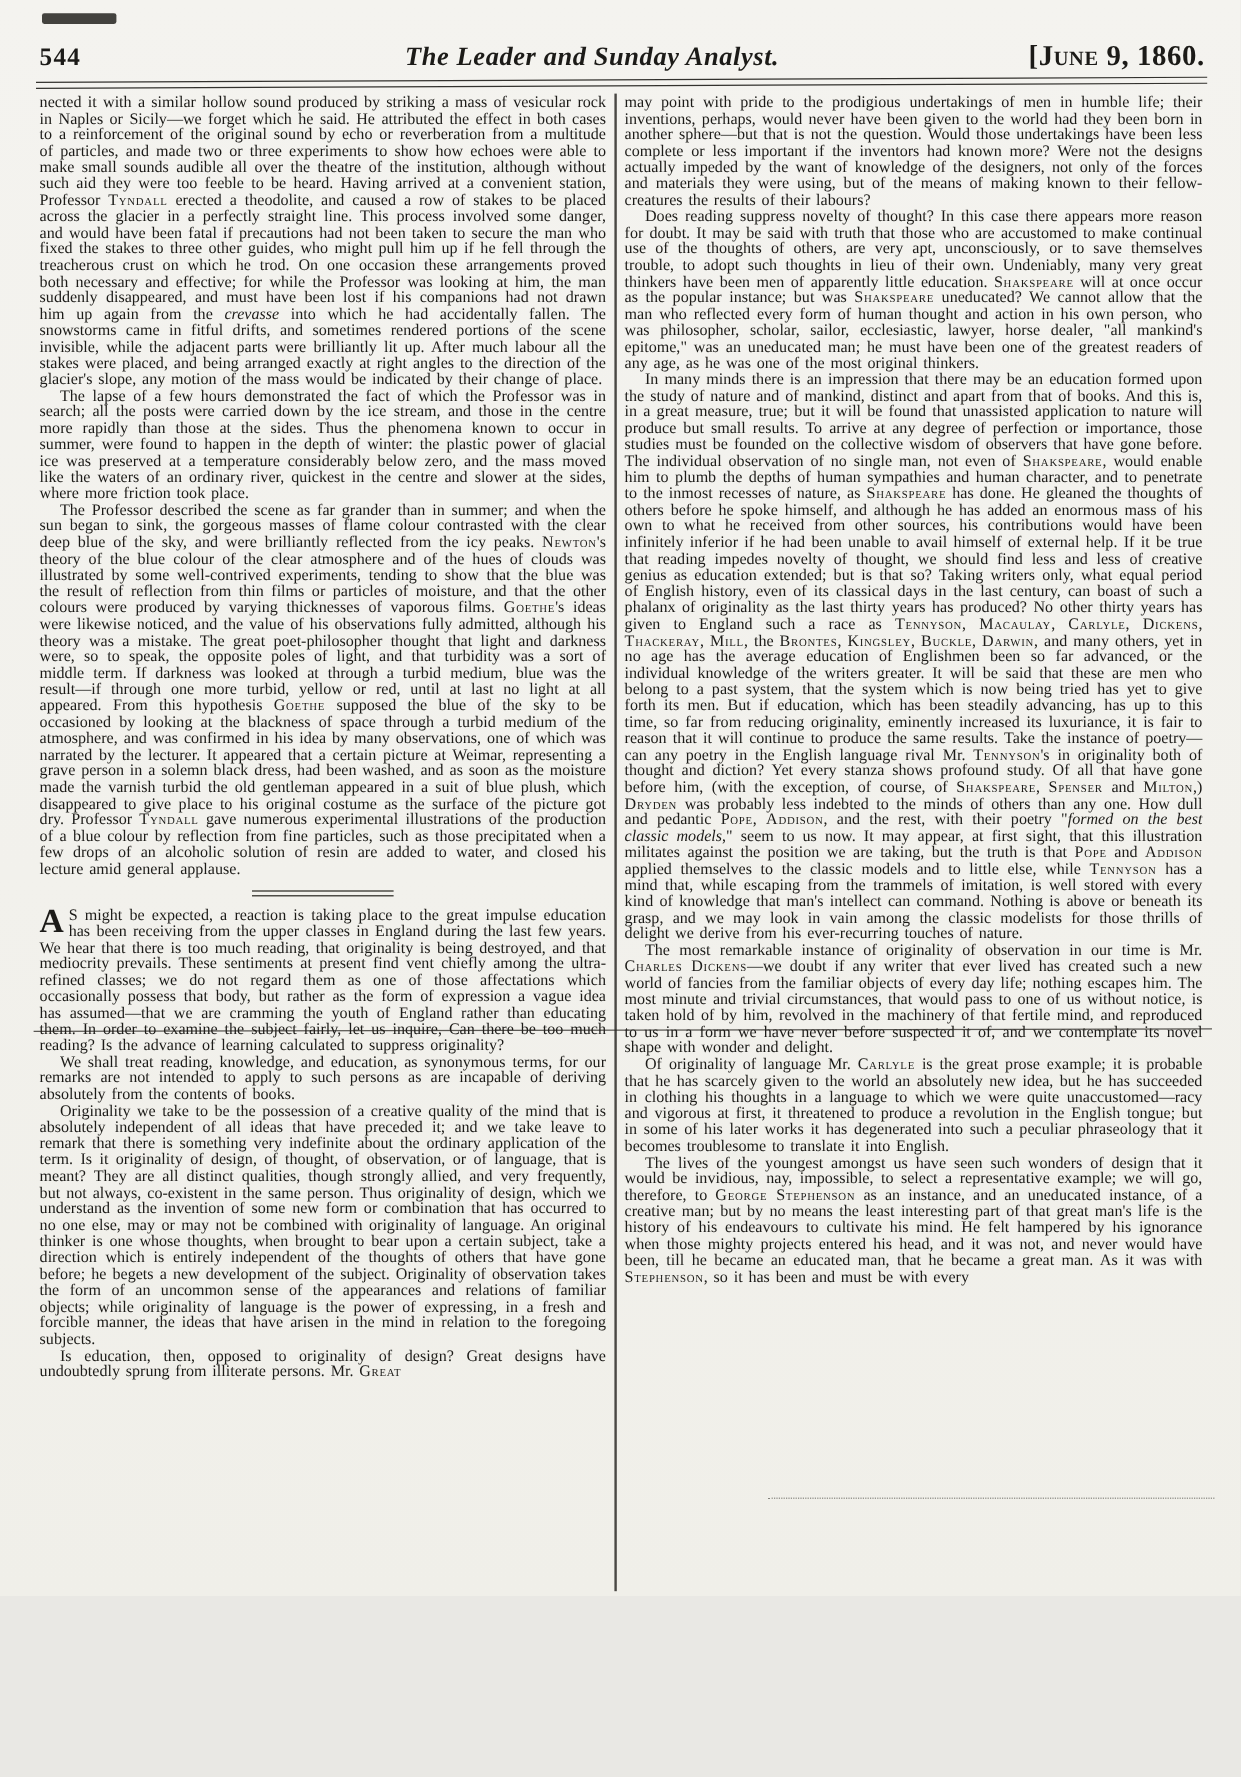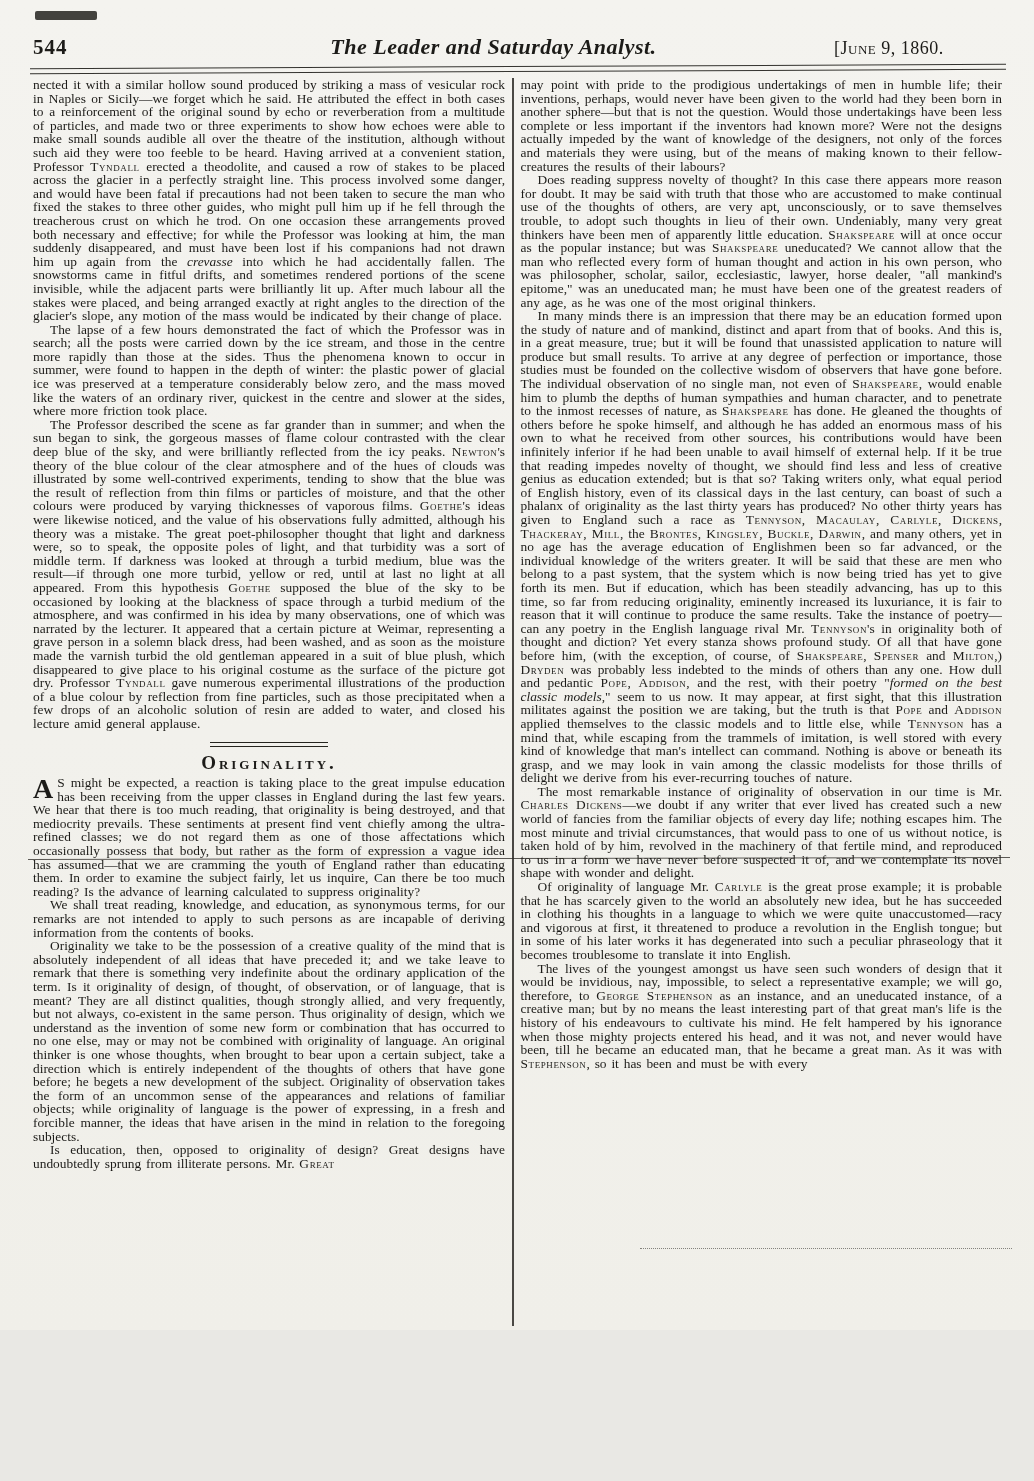--- a/index.html
+++ b/index.html
@@ -18,22 +18,22 @@
     display:flex;align-items:baseline;
   }
   .pagenum{
     width:120px;font-size:21px;font-weight:bold;letter-spacing:1px;
   }
   .masthead{
     flex:1;text-align:center;
     font-size:22px;font-style:italic;font-weight:bold;letter-spacing:.5px;
   }
   .issue-date{
-    width:170px;text-align:left;
-    font-size:18px;font-weight:normal;font-variant:small-caps;letter-spacing:.5px;
+    width:170px;text-align:right;
+    font-size:24px;font-weight:bold;font-variant:small-caps;letter-spacing:.5px;
   }
   .header-rule{
     position:absolute;top:66px;left:30px;right:28px;height:4px;
     border-top:1.5px solid #33322e;border-bottom:1px solid #33322e;
     transform:rotate(-0.25deg);
   }
   
   .columns{
     position:absolute;top:78px;left:33px;right:32px;bottom:4px;
     display:flex;align-items:stretch;
@@ -71,35 +71,34 @@
   .dotted-line{top:1248px;left:640px;width:372px;height:0;
     border-top:1.5px dotted rgba(60,58,52,.6);}
 </style>
 </head>
 <body>
 
 <div class="page">
 
   <div class="header">
     <div class="pagenum">544</div>
-    <div class="masthead">The Leader and Saturday Analyst.</div>
+    <div class="masthead">The Leader and Sunday Analyst.</div>
     <div class="issue-date">[June 9, 1860.</div>
   </div>
 
   <div class="header-rule"></div>
 
   <div class="columns">
     <div class="col left">
         <p class="body-p">nected it with a similar hollow sound produced by striking a mass of vesicular rock in Naples or Sicily—we forget which he said. He attributed the effect in both cases to a reinforcement of the original sound by echo or reverberation from a multitude of particles, and made two or three experiments to show how echoes were able to make small sounds audible all over the theatre of the institution, although without such aid they were too feeble to be heard. Having arrived at a convenient station, Professor <span class="sc">Tyndall</span> erected a theodolite, and caused a row of stakes to be placed across the glacier in a perfectly straight line. This process involved some danger, and would have been fatal if precautions had not been taken to secure the man who fixed the stakes to three other guides, who might pull him up if he fell through the treacherous crust on which he trod. On one occasion these arrangements proved both necessary and effective; for while the Professor was looking at him, the man suddenly disappeared, and must have been lost if his companions had not drawn him up again from the <i>crevasse</i> into which he had accidentally fallen. The snowstorms came in fitful drifts, and sometimes rendered portions of the scene invisible, while the adjacent parts were brilliantly lit up. After much labour all the stakes were placed, and being arranged exactly at right angles to the direction of the glacier's slope, any motion of the mass would be indicated by their change of place.</p>
         <p class="body-p indent">The lapse of a few hours demonstrated the fact of which the Professor was in search; all the posts were carried down by the ice stream, and those in the centre more rapidly than those at the sides. Thus the phenomena known to occur in summer, were found to happen in the depth of winter: the plastic power of glacial ice was preserved at a temperature considerably below zero, and the mass moved like the waters of an ordinary river, quickest in the centre and slower at the sides, where more friction took place.</p>
         <p class="body-p indent">The Professor described the scene as far grander than in summer; and when the sun began to sink, the gorgeous masses of flame colour contrasted with the clear deep blue of the sky, and were brilliantly reflected from the icy peaks. <span class="sc">Newton</span>'s theory of the blue colour of the clear atmosphere and of the hues of clouds was illustrated by some well-contrived experiments, tending to show that the blue was the result of reflection from thin films or particles of moisture, and that the other colours were produced by varying thicknesses of vaporous films. <span class="sc">Goethe</span>'s ideas were likewise noticed, and the value of his observations fully admitted, although his theory was a mistake. The great poet-philosopher thought that light and darkness were, so to speak, the opposite poles of light, and that turbidity was a sort of middle term. If darkness was looked at through a turbid medium, blue was the result—if through one more turbid, yellow or red, until at last no light at all appeared. From this hypothesis <span class="sc">Goethe</span> supposed the blue of the sky to be occasioned by looking at the blackness of space through a turbid medium of the atmosphere, and was confirmed in his idea by many observations, one of which was narrated by the lecturer. It appeared that a certain picture at Weimar, representing a grave person in a solemn black dress, had been washed, and as soon as the moisture made the varnish turbid the old gentleman appeared in a suit of blue plush, which disappeared to give place to his original costume as the surface of the picture got dry. Professor <span class="sc">Tyndall</span> gave numerous experimental illustrations of the production of a blue colour by reflection from fine particles, such as those precipitated when a few drops of an alcoholic solution of resin are added to water, and closed his lecture amid general applause.</p>
         <div class="section-divider"></div>
-        <h2 class="section-heading">Originality.</h2>
         <p class="body-p"><span class="dropcap">A</span>S might be expected, a reaction is taking place to the great impulse education has been receiving from the upper classes in England during the last few years. We hear that there is too much reading, that originality is being destroyed, and that mediocrity prevails. These sentiments at present find vent chiefly among the ultra-refined classes; we do not regard them as one of those affectations which occasionally possess that body, but rather as the form of expression a vague idea has assumed—that we are cramming the youth of England rather than educating them. In order to examine the subject fairly, let us inquire, Can there be too much reading? Is the advance of learning calculated to suppress originality?</p>
-        <p class="body-p indent">We shall treat reading, knowledge, and education, as synonymous terms, for our remarks are not intended to apply to such persons as are incapable of deriving information from the contents of books.</p>
+        <p class="body-p indent">We shall treat reading, knowledge, and education, as synonymous terms, for our remarks are not intended to apply to such persons as are incapable of deriving absolutely from the contents of books.</p>
         <p class="body-p indent">Originality we take to be the possession of a creative quality of the mind that is absolutely independent of all ideas that have preceded it; and we take leave to remark that there is something very indefinite about the ordinary application of the term. Is it originality of design, of thought, of observation, or of language, that is meant? They are all distinct qualities, though strongly allied, and very frequently, but not always, co-existent in the same person. Thus originality of design, which we understand as the invention of some new form or combination that has occurred to no one else, may or may not be combined with originality of language. An original thinker is one whose thoughts, when brought to bear upon a certain subject, take a direction which is entirely independent of the thoughts of others that have gone before; he begets a new development of the subject. Originality of observation takes the form of an uncommon sense of the appearances and relations of familiar objects; while originality of language is the power of expressing, in a fresh and forcible manner, the ideas that have arisen in the mind in relation to the foregoing subjects.</p>
         <p class="body-p indent">Is education, then, opposed to originality of design? Great designs have undoubtedly sprung from illiterate persons. Mr. <span class="sc">Great</span></p>
       </div>
     <div class="divider"></div>
     <div class="col right">
         <p class="body-p">may point with pride to the prodigious undertakings of men in humble life; their inventions, perhaps, would never have been given to the world had they been born in another sphere—but that is not the question. Would those undertakings have been less complete or less important if the inventors had known more? Were not the designs actually impeded by the want of knowledge of the designers, not only of the forces and materials they were using, but of the means of making known to their fellow-creatures the results of their labours?</p>
         <p class="body-p indent">Does reading suppress novelty of thought? In this case there appears more reason for doubt. It may be said with truth that those who are accustomed to make continual use of the thoughts of others, are very apt, unconsciously, or to save themselves trouble, to adopt such thoughts in lieu of their own. Undeniably, many very great thinkers have been men of apparently little education. <span class="sc">Shakspeare</span> will at once occur as the popular instance; but was <span class="sc">Shakspeare</span> uneducated? We cannot allow that the man who reflected every form of human thought and action in his own person, who was philosopher, scholar, sailor, ecclesiastic, lawyer, horse dealer, "all mankind's epitome," was an uneducated man; he must have been one of the greatest readers of any age, as he was one of the most original thinkers.</p>
         <p class="body-p indent">In many minds there is an impression that there may be an education formed upon the study of nature and of mankind, distinct and apart from that of books. And this is, in a great measure, true; but it will be found that unassisted application to nature will produce but small results. To arrive at any degree of perfection or importance, those studies must be founded on the collective wisdom of observers that have gone before. The individual observation of no single man, not even of <span class="sc">Shakspeare</span>, would enable him to plumb the depths of human sympathies and human character, and to penetrate to the inmost recesses of nature, as <span class="sc">Shakspeare</span> has done. He gleaned the thoughts of others before he spoke himself, and although he has added an enormous mass of his own to what he received from other sources, his contributions would have been infinitely inferior if he had been unable to avail himself of external help. If it be true that reading impedes novelty of thought, we should find less and less of creative genius as education extended; but is that so? Taking writers only, what equal period of English history, even of its classical days in the last century, can boast of such a phalanx of originality as the last thirty years has produced? No other thirty years has given to England such a race as <span class="sc">Tennyson</span>, <span class="sc">Macaulay</span>, <span class="sc">Carlyle</span>, <span class="sc">Dickens</span>, <span class="sc">Thackeray</span>, <span class="sc">Mill</span>, the <span class="sc">Brontes</span>, <span class="sc">Kingsley</span>, <span class="sc">Buckle</span>, <span class="sc">Darwin</span>, and many others, yet in no age has the average education of Englishmen been so far advanced, or the individual knowledge of the writers greater. It will be said that these are men who belong to a past system, that the system which is now being tried has yet to give forth its men. But if education, which has been steadily advancing, has up to this time, so far from reducing originality, eminently increased its luxuriance, it is fair to reason that it will continue to produce the same results. Take the instance of poetry—can any poetry in the English language rival Mr. <span class="sc">Tennyson</span>'s in originality both of thought and diction? Yet every stanza shows profound study. Of all that have gone before him, (with the exception, of course, of <span class="sc">Shakspeare</span>, <span class="sc">Spenser</span> and <span class="sc">Milton</span>,) <span class="sc">Dryden</span> was probably less indebted to the minds of others than any one. How dull and pedantic <span class="sc">Pope</span>, <span class="sc">Addison</span>, and the rest, with their poetry "<i>formed on the best classic models</i>," seem to us now. It may appear, at first sight, that this illustration militates against the position we are taking, but the truth is that <span class="sc">Pope</span> and <span class="sc">Addison</span> applied themselves to the classic models and to little else, while <span class="sc">Tennyson</span> has a mind that, while escaping from the trammels of imitation, is well stored with every kind of knowledge that man's intellect can command. Nothing is above or beneath its grasp, and we may look in vain among the classic modelists for those thrills of delight we derive from his ever-recurring touches of nature.</p>
         <p class="body-p indent">The most remarkable instance of originality of observation in our time is Mr. <span class="sc">Charles <span class="sc">Dickens</span></span>—we doubt if any writer that ever lived has created such a new world of fancies from the familiar objects of every day life; nothing escapes him. The most minute and trivial circumstances, that would pass to one of us without notice, is taken hold of by him, revolved in the machinery of that fertile mind, and reproduced to us in a form we have never before suspected it of, and we contemplate its novel shape with wonder and delight.</p>
         <p class="body-p indent">Of originality of language Mr. <span class="sc">Carlyle</span> is the great prose example; it is probable that he has scarcely given to the world an absolutely new idea, but he has succeeded in clothing his thoughts in a language to which we were quite unaccustomed—racy and vigorous at first, it threatened to produce a revolution in the English tongue; but in some of his later works it has degenerated into such a peculiar phraseology that it becomes troublesome to translate it into English.</p>

